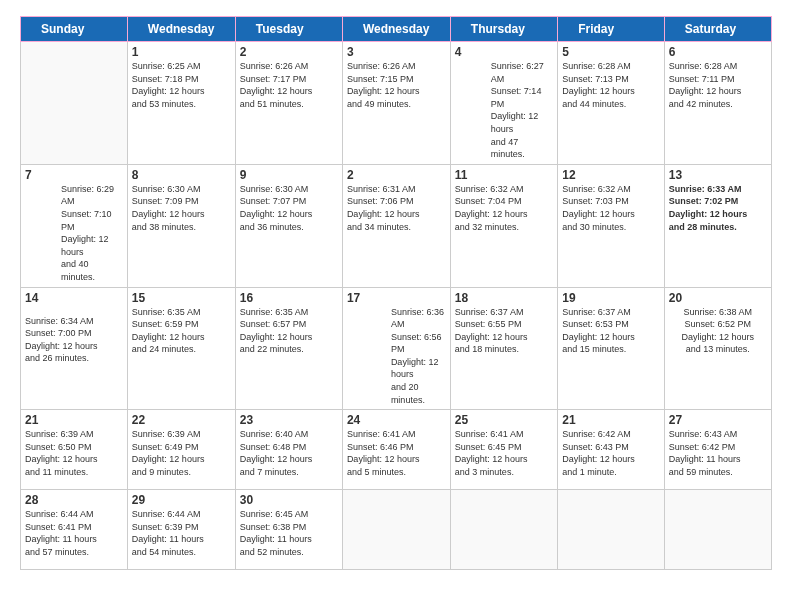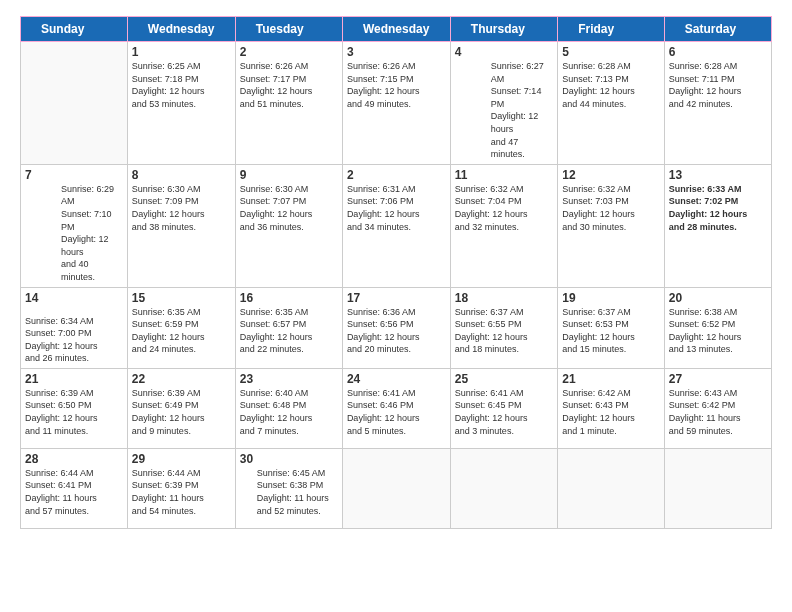--- a/index.html
+++ b/index.html
@@ -229,42 +229,42 @@
           </td>
           <td>
             <span class="day-num">16</span>
             <div class="day-info" style="white-space: pre-line;">Sunrise: 6:35 AM
 Sunset: 6:57 PM
 Daylight: 12 hours
 and 22 minutes.</div>
           </td>
           <td>
             <span class="day-num">17</span>
-            <div class="day-info" style="white-space: pre-line;">Sunrise: 6:36 AM
+            <div class="day-info" style="white-space: pre-line; margin-left: 44px;">Sunrise: 6:36 AM
 Sunset: 6:56 PM
 Daylight: 12 hours
 and 20 minutes.</div>
           </td>
           <td>
             <span class="day-num">18</span>
             <div class="day-info" style="white-space: pre-line;">Sunrise: 6:37 AM
 Sunset: 6:55 PM
 Daylight: 12 hours
 and 18 minutes.</div>
           </td>
           <td>
             <span class="day-num">19</span>
             <div class="day-info" style="white-space: pre-line;">Sunrise: 6:37 AM
 Sunset: 6:53 PM
 Daylight: 12 hours
 and 15 minutes.</div>
           </td>
           <td>
             <span class="day-num">20</span>
-            <div class="day-info" style="white-space: pre-line;">Sunrise: 6:38 AM
+            <div class="day-info" style="white-space: pre-line; text-align: center;">Sunrise: 6:38 AM
 Sunset: 6:52 PM
 Daylight: 12 hours
 and 13 minutes.</div>
           </td>
         </tr>
         <tr>
           <td>
             <span class="day-num">21</span>
             <div class="day-info" style="white-space: pre-line;">Sunrise: 6:39 AM
 Sunset: 6:50 PM
@@ -324,21 +324,21 @@
           </td>
           <td>
             <span class="day-num">29</span>
             <div class="day-info" style="white-space: pre-line;">Sunrise: 6:44 AM
 Sunset: 6:39 PM
 Daylight: 11 hours
 and 54 minutes.</div>
           </td>
           <td>
             <span class="day-num">30</span>
-            <div class="day-info" style="white-space: pre-line; margin-left: 17px;">Sunrise: 6:45 AM
+            <div class="day-info" style="white-space: pre-line;">Sunrise: 6:45 AM
 Sunset: 6:38 PM
 Daylight: 11 hours
 and 52 minutes.</div>
           </td>
           <td class="empty"></td>
           <td class="empty"></td>
           <td class="empty"></td>
           <td class="empty"></td>
         </tr>
       </tbody>

